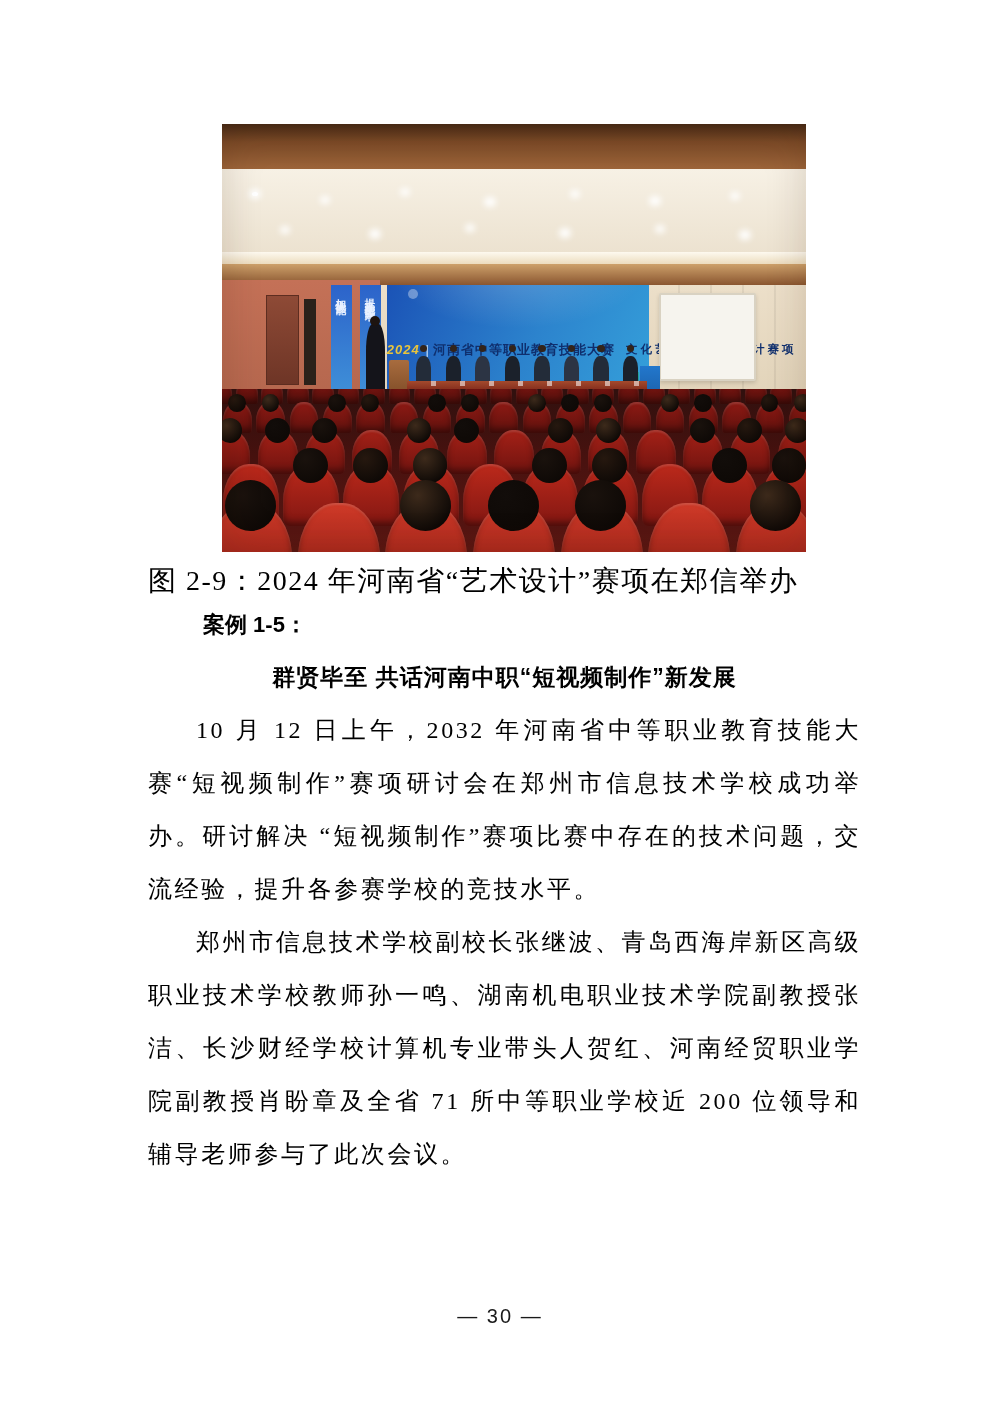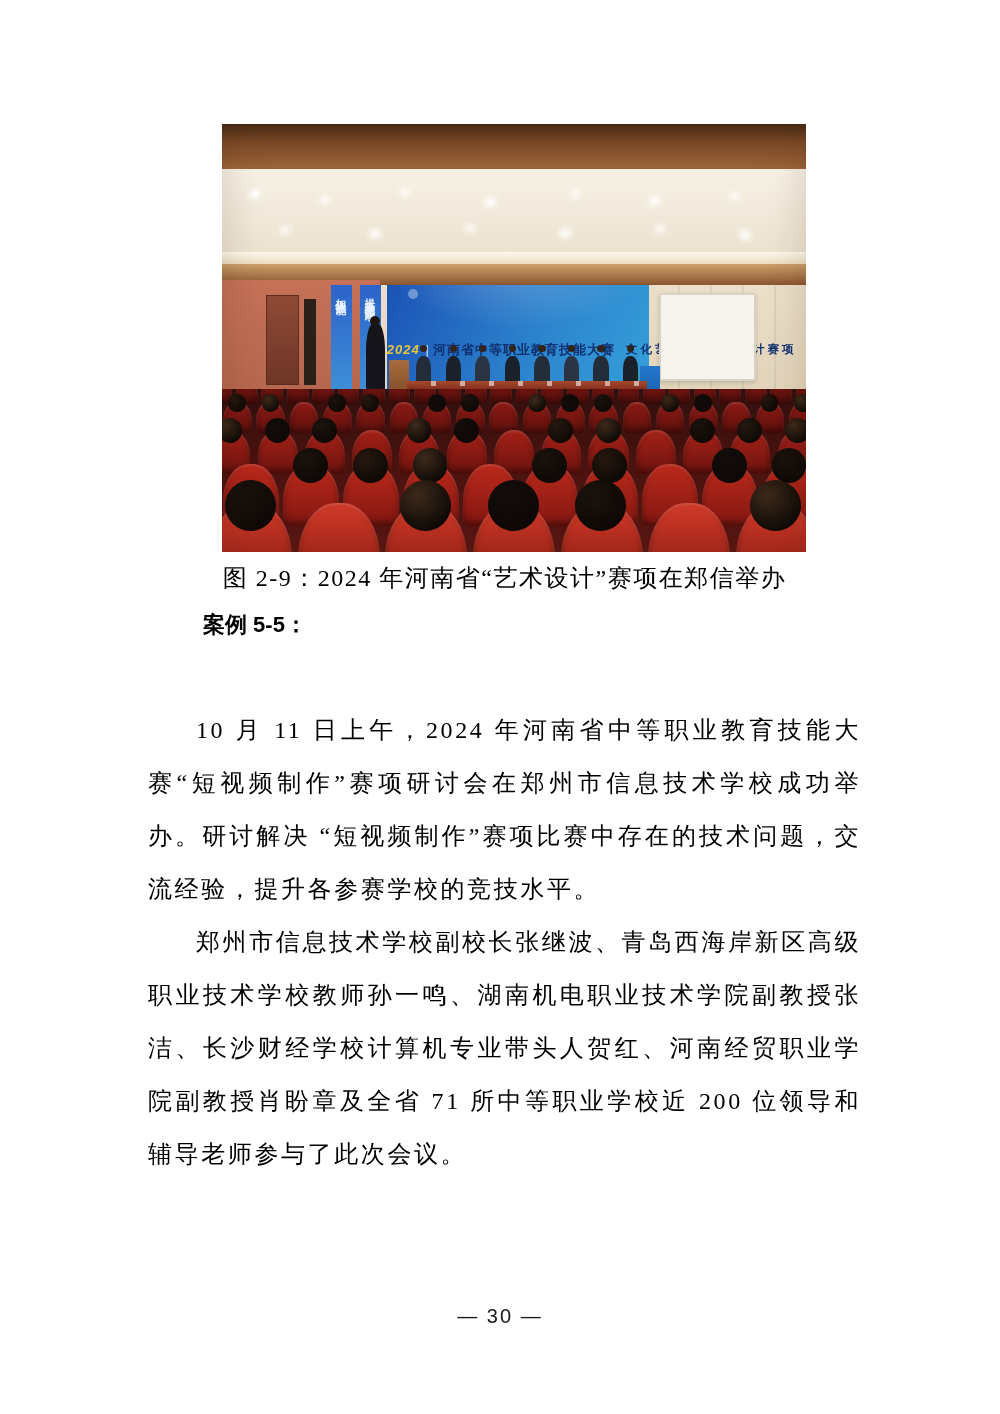--- a/index.html
+++ b/index.html
@@ -89,22 +89,22 @@
     justify-content:space-between;overflow:visible;}
   .chair{position:relative;flex:none;height:100%;
     border-radius:46% 46% 12% 12% / 60% 60% 14% 14%;
     box-shadow:inset 0 -4px 7px rgba(0,0,0,.42), inset 0 2px 2px rgba(255,255,255,.14);}
   .head{position:absolute;left:18%;bottom:70%;width:62%;aspect-ratio:1;border-radius:50%;}
   .ph-vignette{left:0;top:0;width:100%;height:100%;
     box-shadow:inset 0 0 40px rgba(60,30,10,.18);}
 
   
   .figure-caption{
-    position:absolute;left:148px;top:562px;width:713px;text-align:center;
-    font-size:24px;letter-spacing:1.5px;color:#000;
+    position:absolute;left:148px;top:562px;width:713px;
+    font-size:28px;letter-spacing:1.5px;color:#000;
   }
   .case-label{
     position:absolute;left:203px;top:610px;
     font-family:"Liberation Sans","DejaVu Sans",sans-serif;
     font-weight:700;font-size:22px;color:#000;
   }
   .case-title{
     position:absolute;left:148px;top:662px;width:713px;text-align:center;
     font-family:"Liberation Sans","DejaVu Sans",sans-serif;
     font-weight:700;font-size:23px;letter-spacing:1px;color:#000;
@@ -318,21 +318,22 @@
           <span class="chair" style="width: 13.5%; background: linear-gradient(rgb(207, 58, 40), rgb(143, 27, 20));">
             <span class="head" style="background: radial-gradient(circle at 35% 30%, rgb(61, 42, 27), rgb(14, 9, 6) 75%);"></span>
           </span>
         </div>
       </div>
     <div class="ph-vignette"></div>
   </div>
 
   <div class="figure-caption">图 2-9：2024 年河南省“艺术设计”赛项在郑信举办</div>
 
-  <div class="case-label">案例 5-5：</div>
+  <div class="case-label">案例 1-5：</div>
+  <div class="case-title">群贤毕至 共话河南中职“短视频制作”新发展</div>
 
   <div class="body-text">
-    <p>10 月 11 日上午，2024 年河南省中等职业教育技能大赛“短视频制作”赛项研讨会在郑州市信息技术学校成功举办。研讨解决 “短视频制作”赛项比赛中存在的技术问题，交流经验，提升各参赛学校的竞技水平。</p>
+    <p>10 月 12 日上午，2032 年河南省中等职业教育技能大赛“短视频制作”赛项研讨会在郑州市信息技术学校成功举办。研讨解决 “短视频制作”赛项比赛中存在的技术问题，交流经验，提升各参赛学校的竞技水平。</p>
     <p>郑州市信息技术学校副校长张继波、青岛西海岸新区高级职业技术学校教师孙一鸣、湖南机电职业技术学院副教授张洁、长沙财经学校计算机专业带头人贺红、河南经贸职业学院副教授肖盼章及全省 71 所中等职业学校近 200 位领导和辅导老师参与了此次会议。</p>
   </div>
 
   <div class="page-number">— 30 —</div>
 </div>
 
 </body></html>

